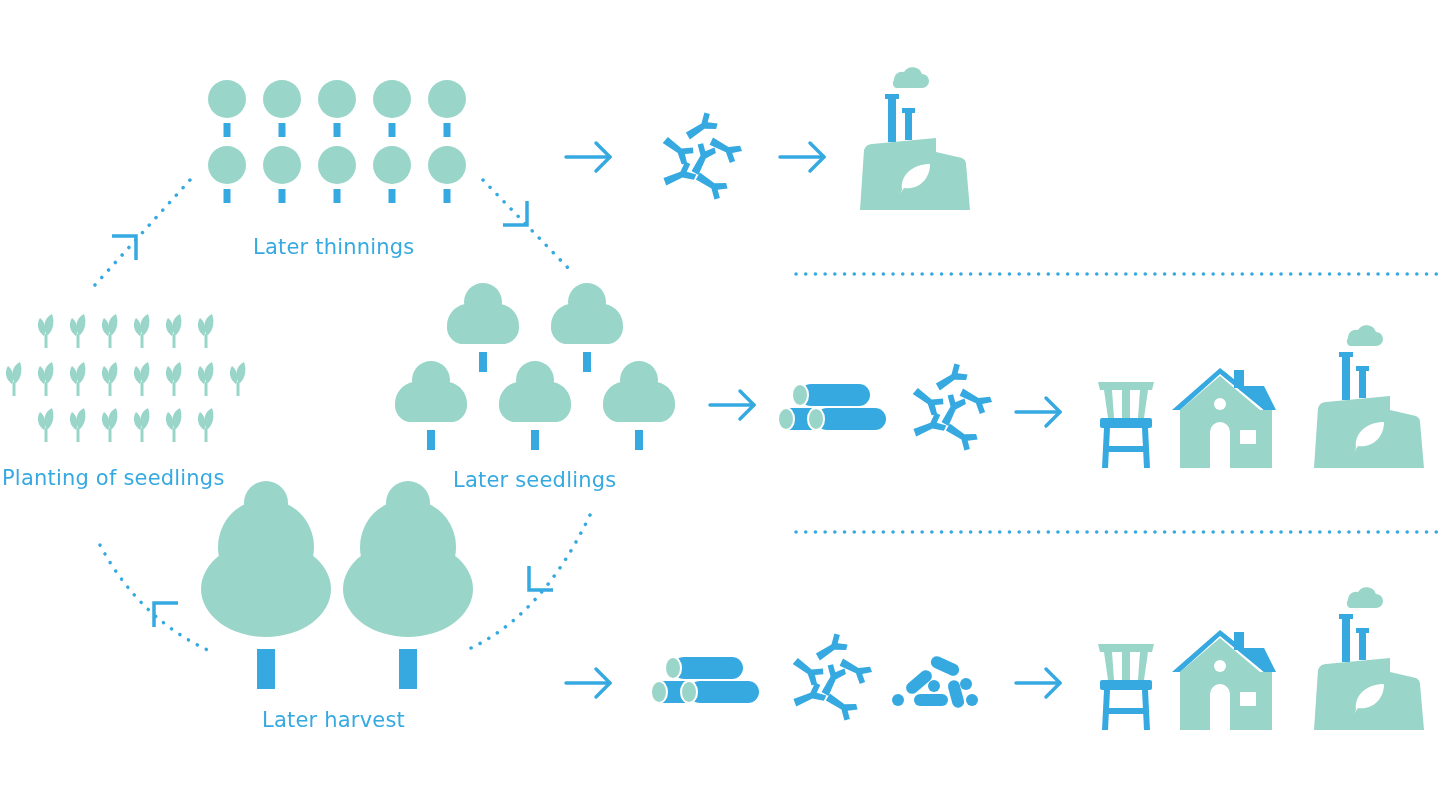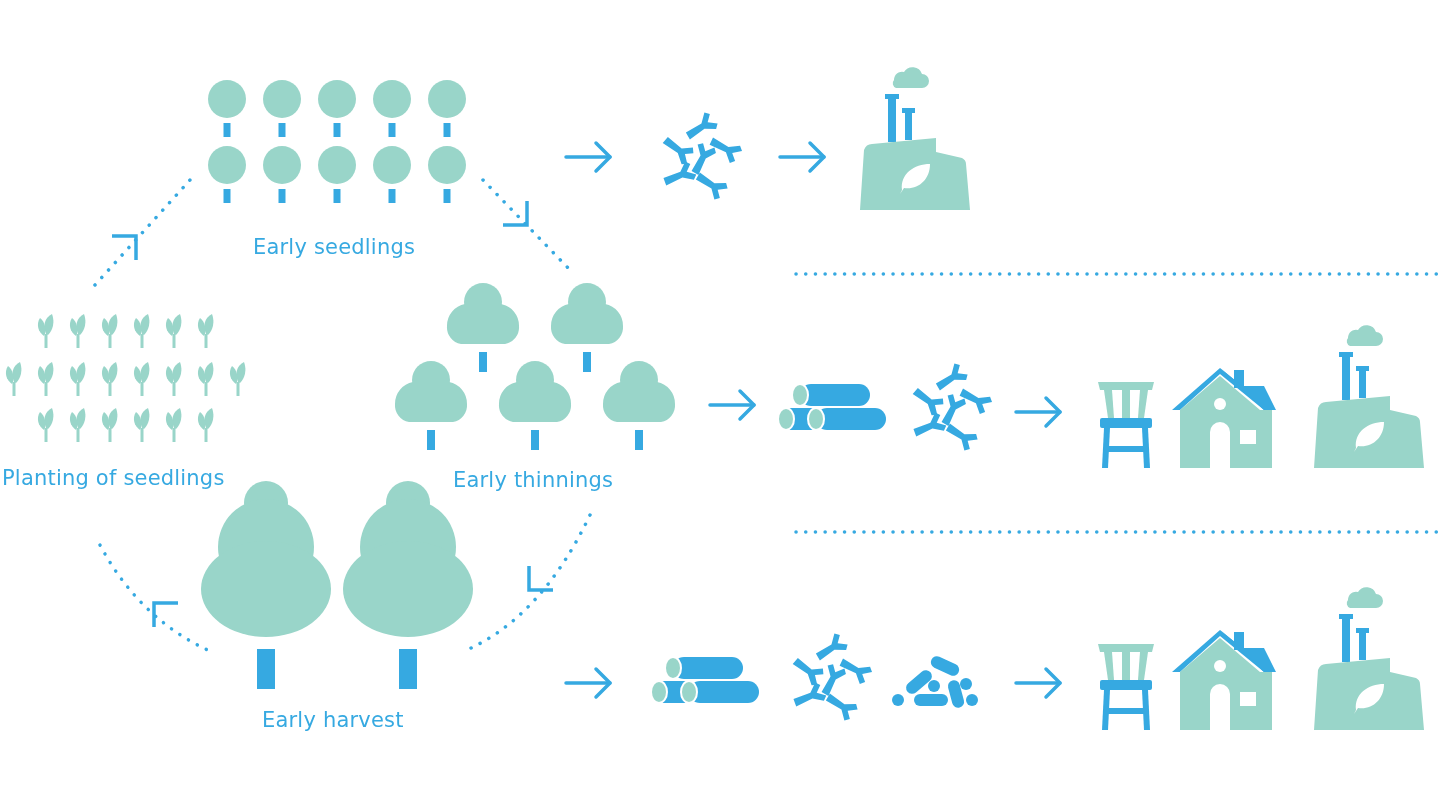--- a/index.html
+++ b/index.html
@@ -200,16 +200,16 @@
     <use href="#logs" transform="translate(693,683)"></use>
     <use href="#chips" transform="translate(830,678)"></use>
     <use href="#pellets" transform="translate(934,690)"></use>
     <use href="#arrow" transform="translate(1016,683)"></use>
     <use href="#chair" transform="translate(1126,690)"></use>
     <use href="#house" transform="translate(1224,688)"></use>
     <use href="#plant" transform="translate(1360,688)"></use>
   </g>
 </svg>
 
-<div class="label" style="left:253px; top:235px;">Early seedlings</div>
+<div class="label" style="left:253px; top:235px;">Later thinnings</div>
 <div class="label" style="left:2px; top:466px;">Planting of seedlings</div>
-<div class="label" style="left:453px; top:468px;">Early thinnings</div>
-<div class="label" style="left:262px; top:708px;">Early harvest</div>
+<div class="label" style="left:453px; top:468px;">Later seedlings</div>
+<div class="label" style="left:262px; top:708px;">Later harvest</div>
 
 </body></html>

